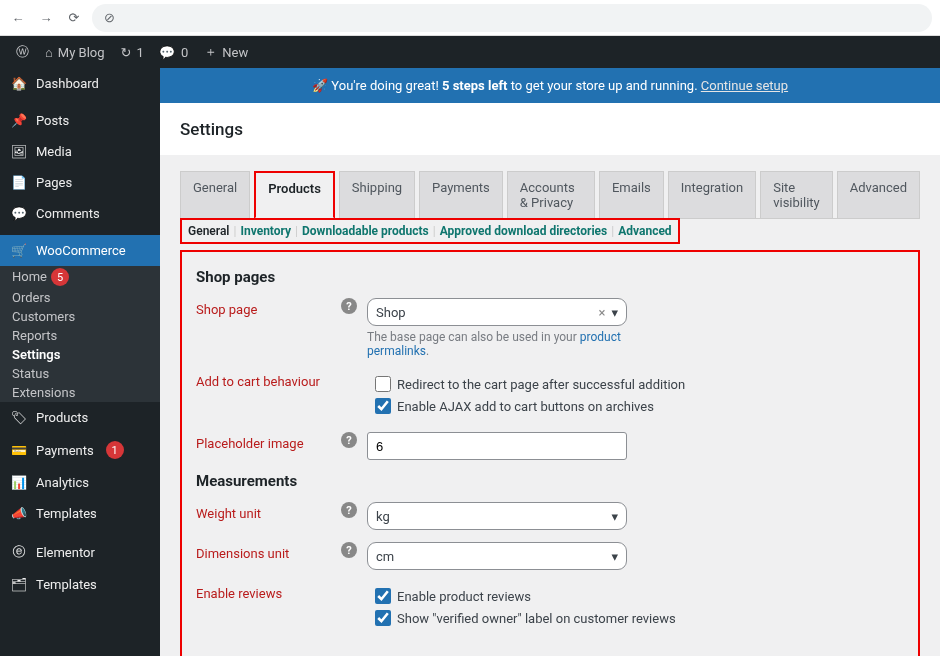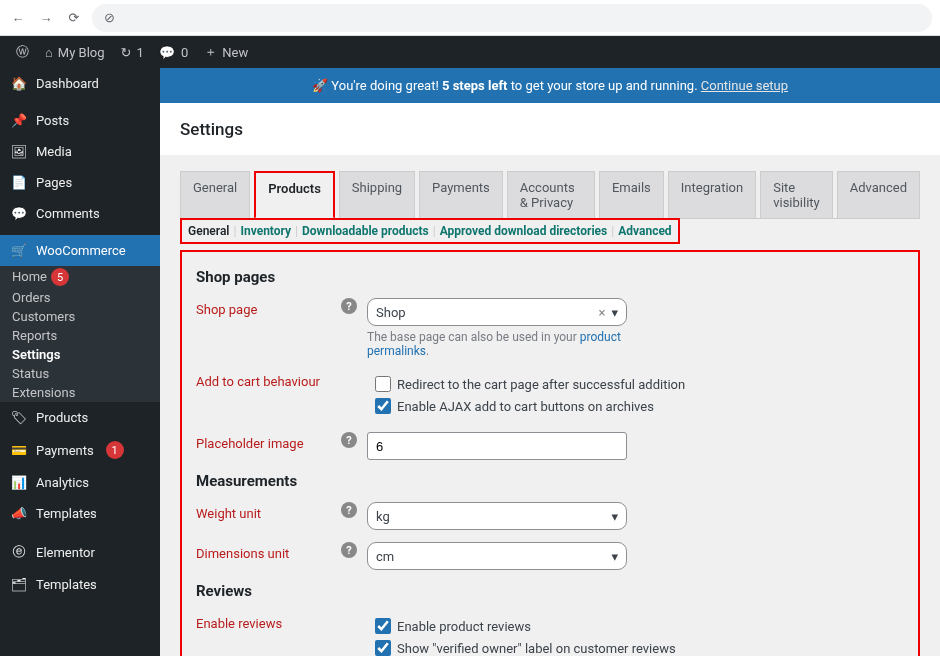--- a/index.html
+++ b/index.html
@@ -225,21 +225,20 @@
       </div>
       <div class="form-row">
         <div class="form-label">Dimensions unit</div>
         <span class="help-icon">?</span>
         <div class="select-box" style="max-width:260px">
             <span>cm</span>
             <span>▾</span>
           </div>
       </div>
 
-      <div class="section-h">Reviews</div>
       <div class="form-row">
         <div class="form-label">Enable reviews</div>
         <div style="width:26px"></div>
         <div class="form-field-full">
           <div class="checkbox-row">
               <input type="checkbox" checked="" style="">
               <span>Enable product reviews</span>
             </div>
           <div class="checkbox-row">
               <input type="checkbox" checked="" style="">

